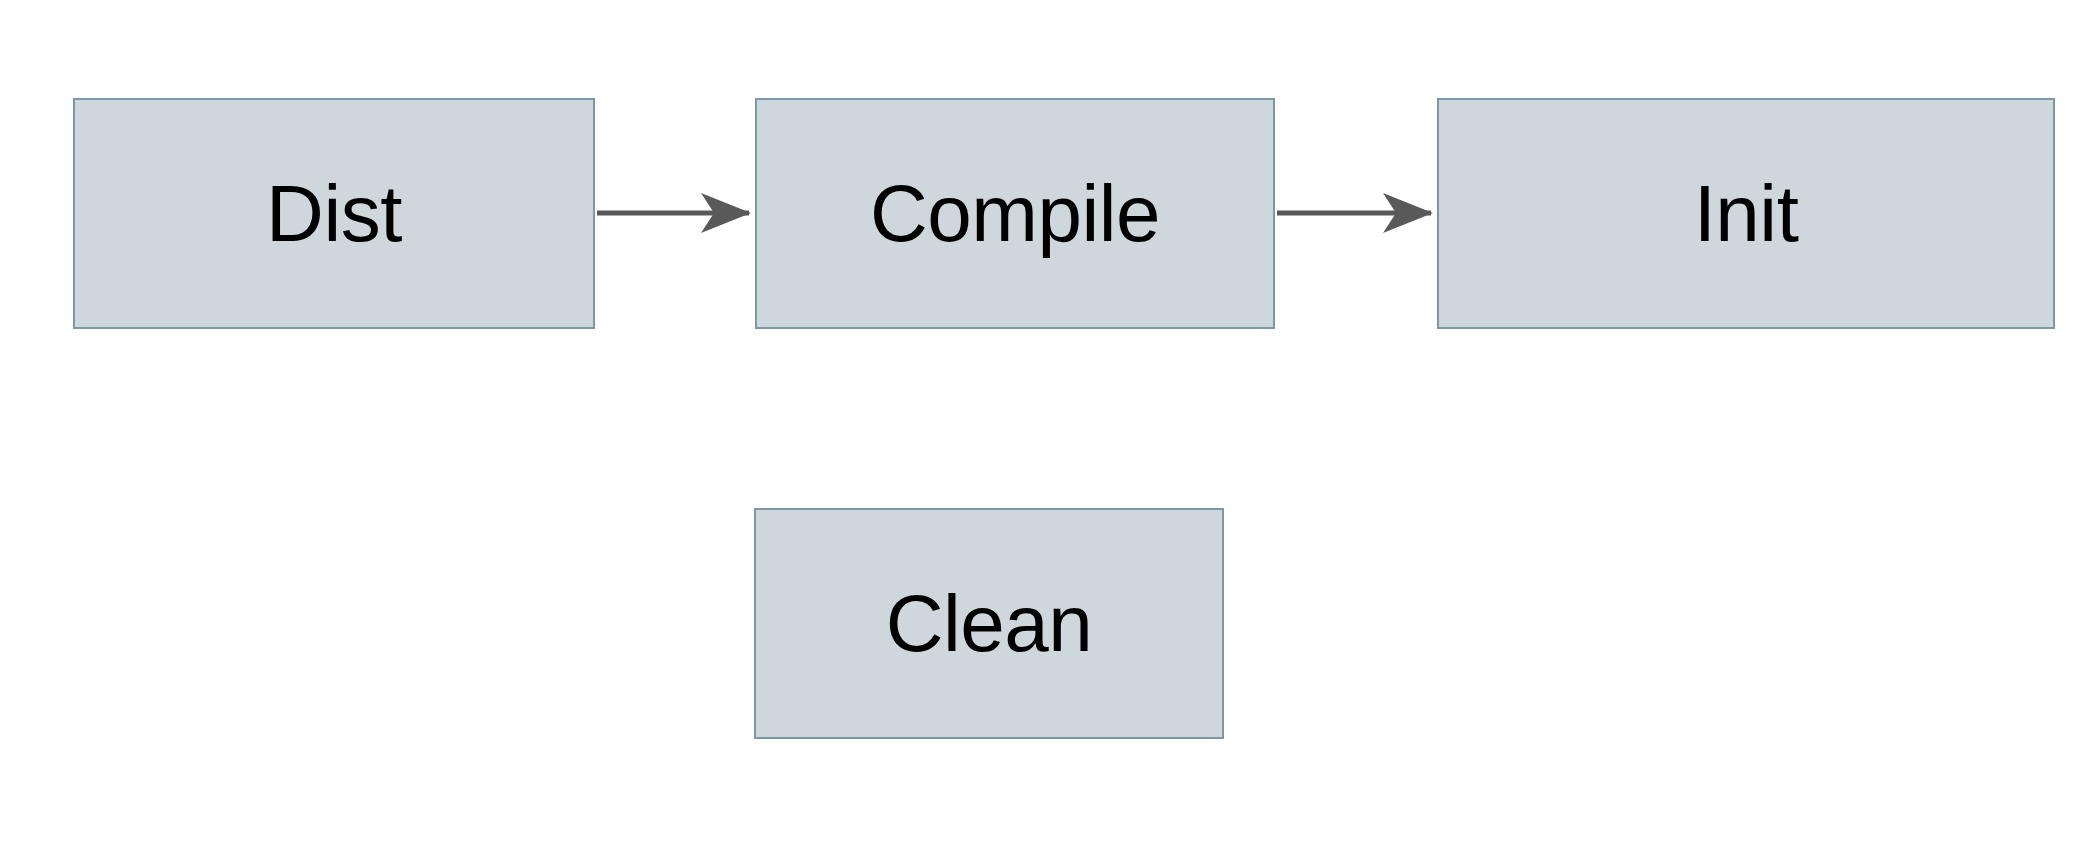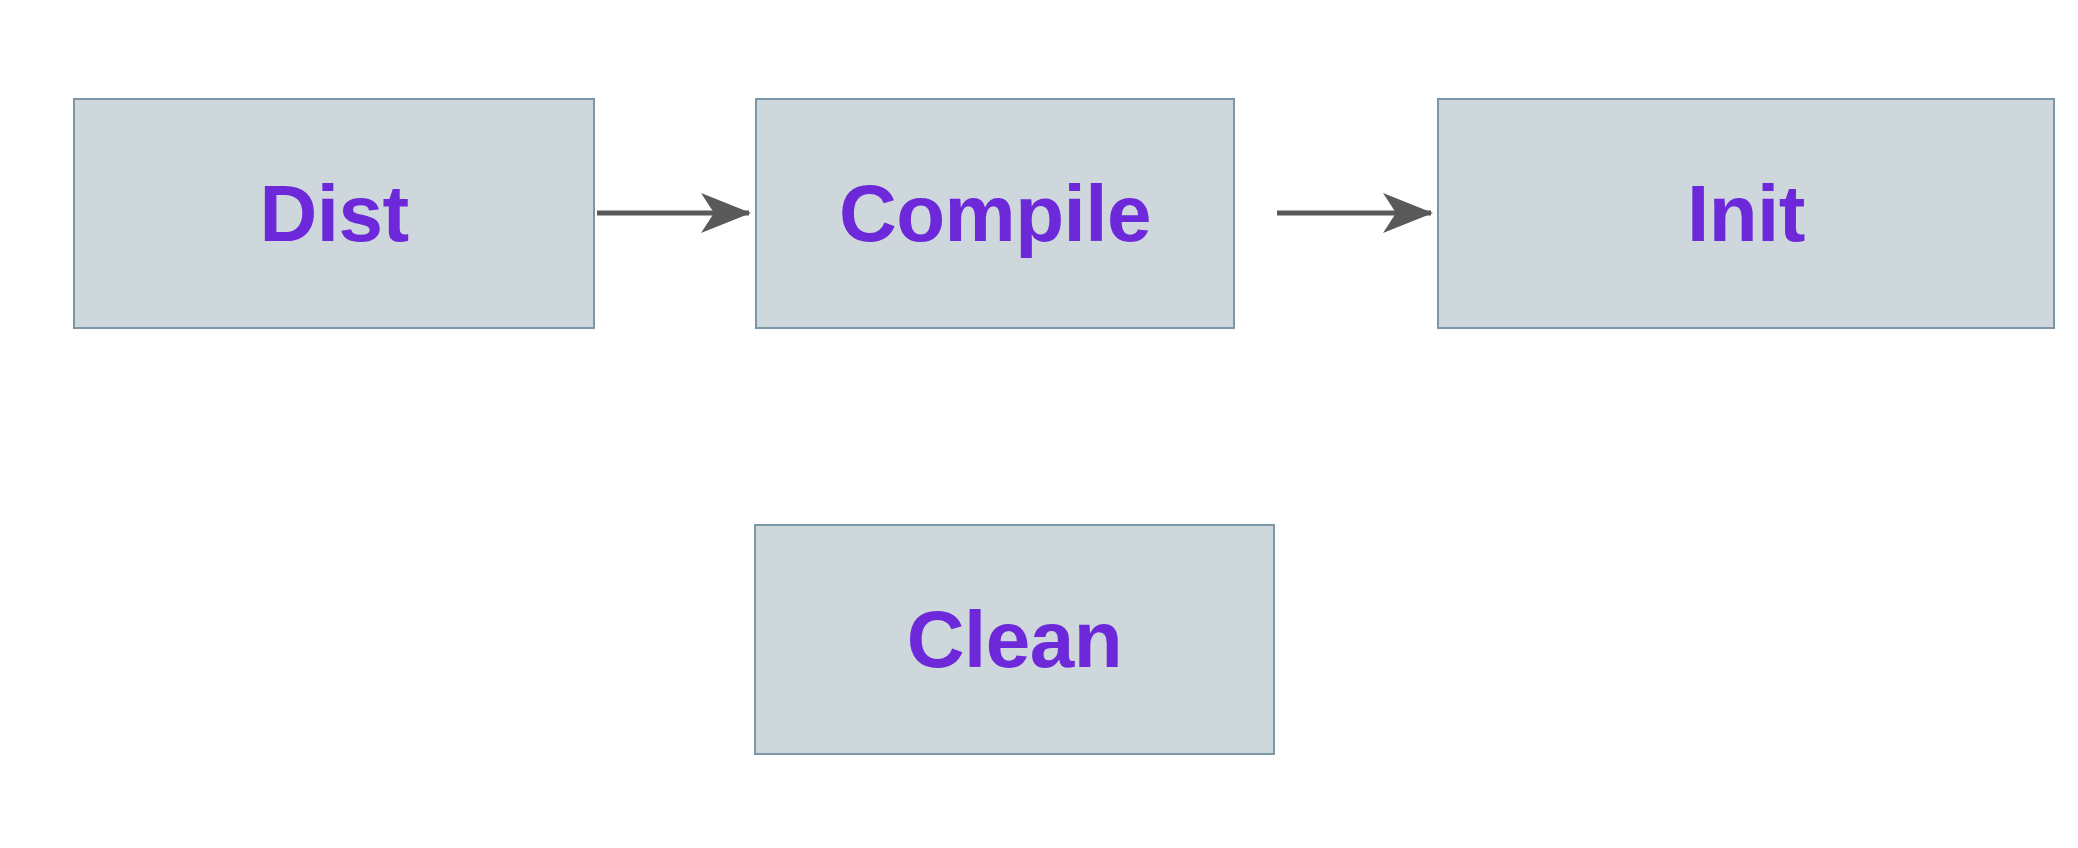--- a/index.html
+++ b/index.html
@@ -22,23 +22,23 @@
     box-sizing: border-box;
     background: #ced7db;
     border: 2px solid #7c98a8;
     display: flex;
     align-items: center;
     justify-content: center;
   }
   .node-label {
     font-family: "Liberation Sans", sans-serif;
     font-size: 80px;
-    font-weight: 700;
+    font-weight: 400;
     line-height: 1;
-    color: #6d28d9;
+    color: #000000;
     letter-spacing: -0.5px;
     white-space: nowrap;
     user-select: none;
   }
   .edge-layer {
     position: absolute;
     left: 0;
     top: 0;
     width: 2078px;
     height: 848px;
@@ -61,25 +61,25 @@
     </g>
     <g>
       <line x1="1277" y1="213" x2="1431" y2="213" stroke="#595959" stroke-width="5" marker-end="url(#arrowhead)"></line>
     </g>
   </svg>
 
   <div class="node" style="left:73px; top:98px; width:522px; height:231px;">
     <span class="node-label">Dist</span>
   </div>
 
-  <div class="node" style="left:755px; top:98px; width:480px; height:231px;">
+  <div class="node" style="left:755px; top:98px; width:520px; height:231px;">
     <span class="node-label">Compile</span>
   </div>
 
   <div class="node" style="left:1437px; top:98px; width:618px; height:231px;">
     <span class="node-label">Init</span>
   </div>
 
-  <div class="node" style="left:754px; top:524px; width:521px; height:231px;">
+  <div class="node" style="left:754px; top:508px; width:470px; height:231px;">
     <span class="node-label">Clean</span>
   </div>
 
 </div>
 
 </body></html>

